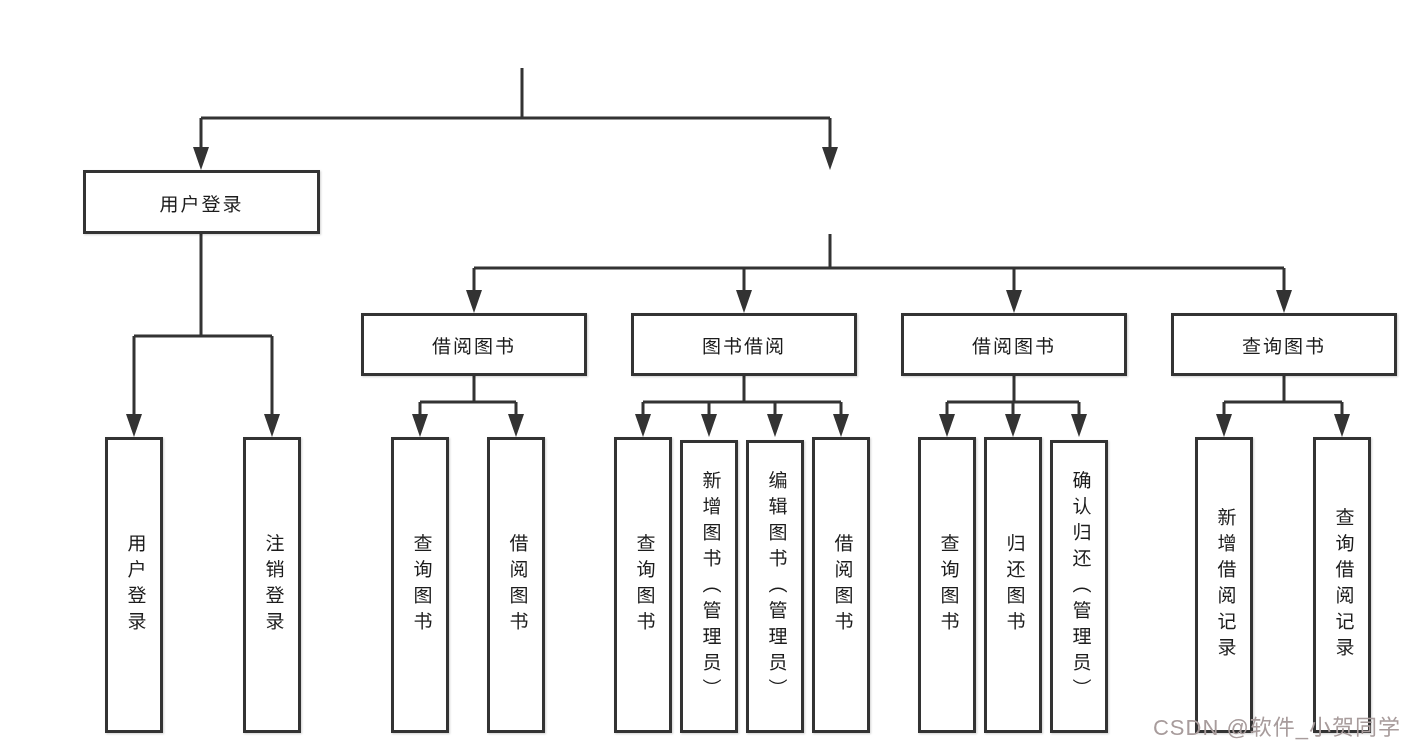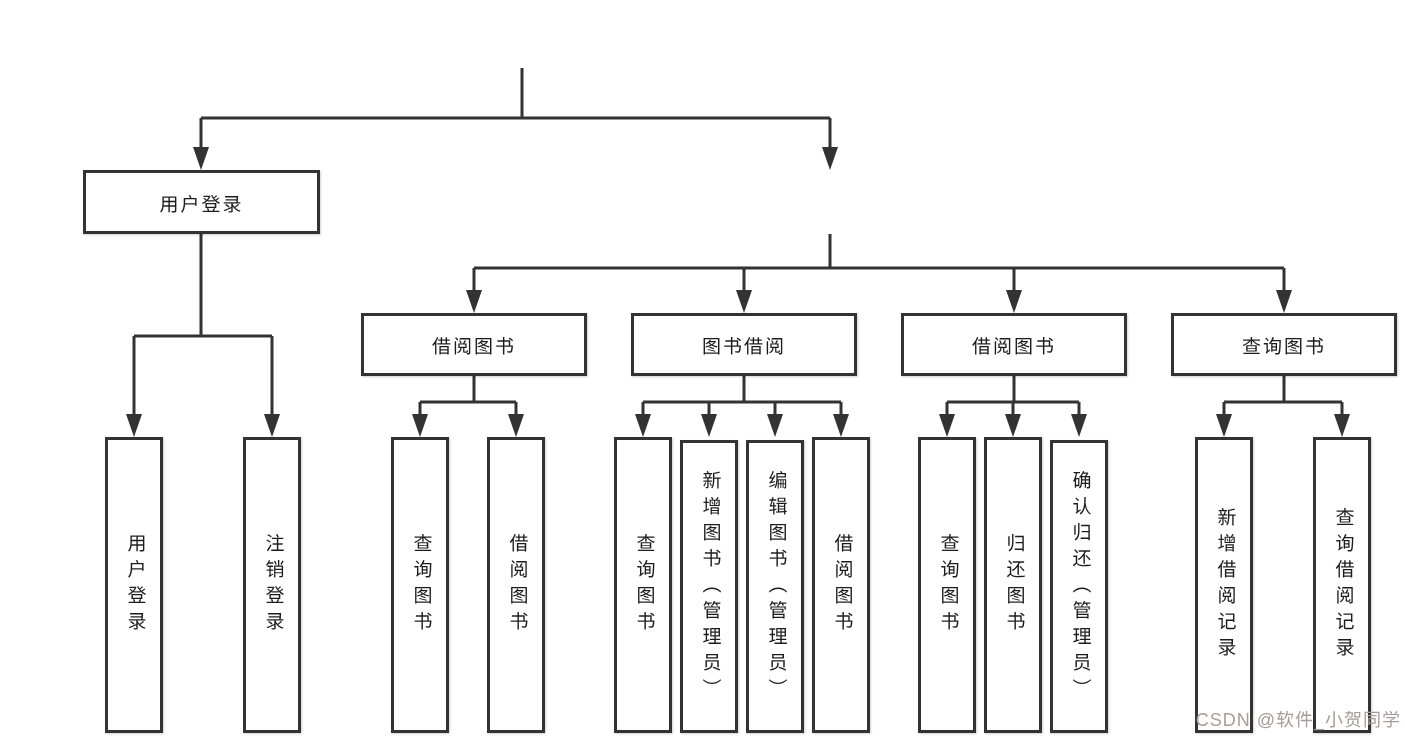--- a/index.html
+++ b/index.html
@@ -24,22 +24,22 @@
   .h{font-size:19px;letter-spacing:2px;white-space:nowrap;}
   .v{
     writing-mode:vertical-rl;
     text-orientation:mixed;
     font-size:19px;
     letter-spacing:7px;
     line-height:1.1;
   }
   #watermark{
     position:absolute;
-    right:4px;bottom:16px;
-    font-size:18px;
+    right:4px;bottom:6px;
+    font-size:22px;
     color:#a89c9c;
     letter-spacing:1px;
     z-index:5;
     white-space:nowrap;
   }
 </style>
 </head>
 <body>
 
 <div id="canvas">

